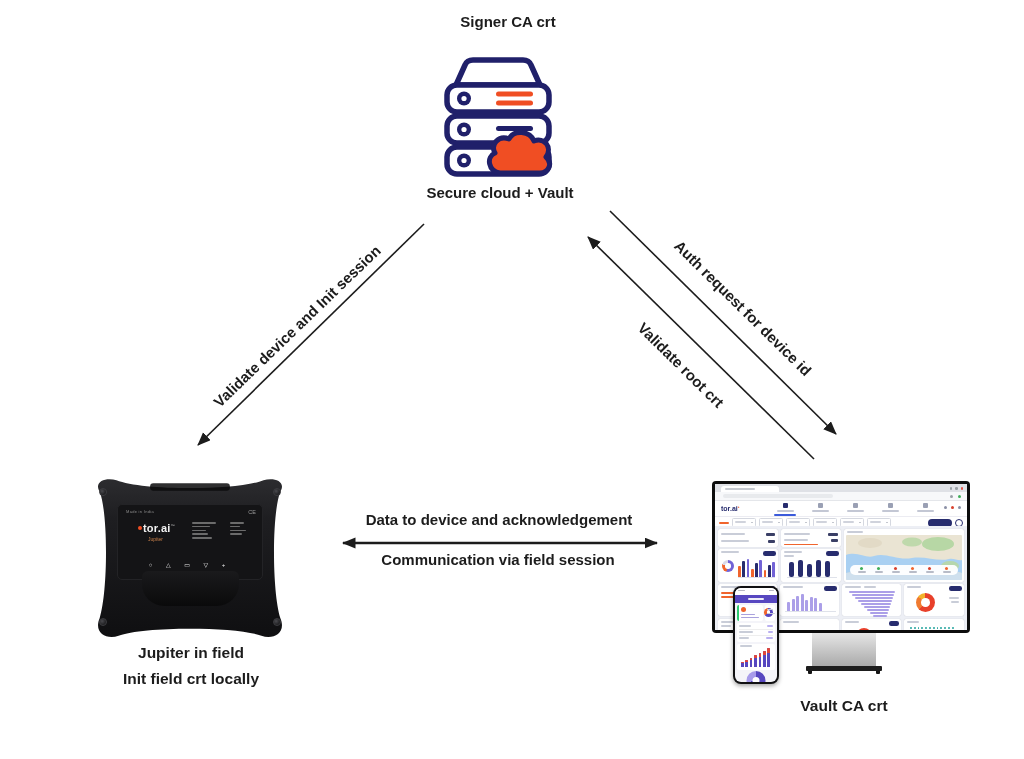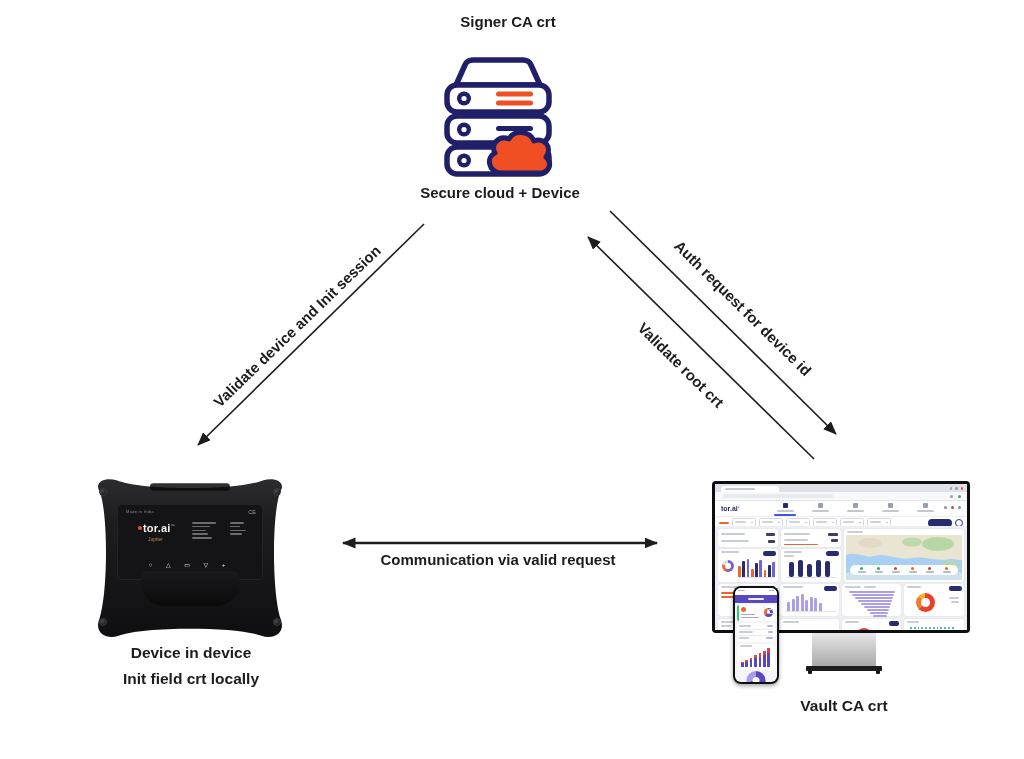--- a/index.html
+++ b/index.html
@@ -134,21 +134,21 @@
   .p-donut{position:absolute;left:50%;bottom:-8px;transform:translateX(-50%);width:19px;height:19px;border-radius:50%;
     background:conic-gradient(var(--phone-purple) 0 72%,#a79bea 72% 100%);}
   .p-donut:after{content:"";position:absolute;inset:30%;background:#fff;border-radius:50%;}
 </style>
 </head>
 <body>
 
 <div id="canvas">
 
   <div class="lbl" id="title-top">Signer CA crt</div>
-  <div class="lbl" id="caption-cloud">Secure cloud + Device</div>
+  <div class="lbl" id="caption-cloud">Secure cloud + Vault</div>
 
   <svg id="server-icon" width="116" height="124" viewBox="0 0 116 124">
     <g stroke="#20206a" stroke-width="5.5" fill="#fff" stroke-linejoin="round">
       <path d="M 16 30 L 25 10 Q 27 5 33 5 L 83 5 Q 89 5 91 10 L 100 30 Z"></path>
       <rect x="7" y="30" width="102" height="27" rx="10"></rect>
       <rect x="7" y="61" width="102" height="27" rx="10"></rect>
       <rect x="7" y="92" width="102" height="27" rx="10"></rect>
     </g>
     <g fill="#20206a">
       <circle cx="24" cy="43.5" r="7"></circle>
@@ -174,21 +174,22 @@
     </defs>
     <line class="thin" x1="424" y1="224" x2="198" y2="445" marker-end="url(#ah)"></line>
     <line class="thin" x1="610" y1="211" x2="836" y2="434" marker-end="url(#ah)"></line>
     <line class="thin" x1="814" y1="459" x2="588" y2="237" marker-end="url(#ah)"></line>
     <line class="thick" x1="343" y1="543" x2="657" y2="543" marker-start="url(#ah)" marker-end="url(#ah)"></line>
   </svg>
 
   <div class="rot" id="lbl-validate-device">Validate device and Init session</div>
   <div class="rot" id="lbl-auth-request">Auth request for device id</div>
   <div class="rot" id="lbl-validate-root">Validate root crt</div>
-  <div class="lbl" id="lbl-comm">Communication via valid request</div>
+  <div class="lbl" id="lbl-data-ack">Data to device and acknowledgement</div>
+  <div class="lbl" id="lbl-comm">Communication via field session</div>
 
   <div id="device">
     <svg width="210" height="163" viewBox="0 0 200 155" preserveAspectRatio="none">
       <defs>
         <linearGradient id="devg" x1="0" y1="0" x2="0" y2="1">
           <stop offset="0" stop-color="#2c2c2f"></stop>
             <stop offset=".25" stop-color="#1e1e21"></stop>
             <stop offset="1" stop-color="#0f0f11"></stop>
         </linearGradient>
       </defs>
@@ -218,21 +219,21 @@
       <div class="spec-col c2">
         <div class="spec-bar" style="width:14px;"></div>
           <div class="spec-bar" style="width:10px;"></div>
         <div class="spec-bar" style="width:16px;"></div>
           <div class="spec-bar" style="width:12px;"></div>
       </div>
       <div class="dev-icons">○ △ ▭ ▽ +</div>
     </div>
     <div class="handle"></div>
   </div>
-  <div class="lbl" id="cap-device-1">Device in device</div>
+  <div class="lbl" id="cap-device-1">Jupiter in field</div>
   <div class="lbl" id="cap-device-2">Init field crt locally</div>
 
   <div id="monitor">
     <div id="screen">
       <div class="b-top">
         <div class="b-tab">
             <div class="tb"></div>
           </div>
         <div class="win-dots">
             <i></i>

